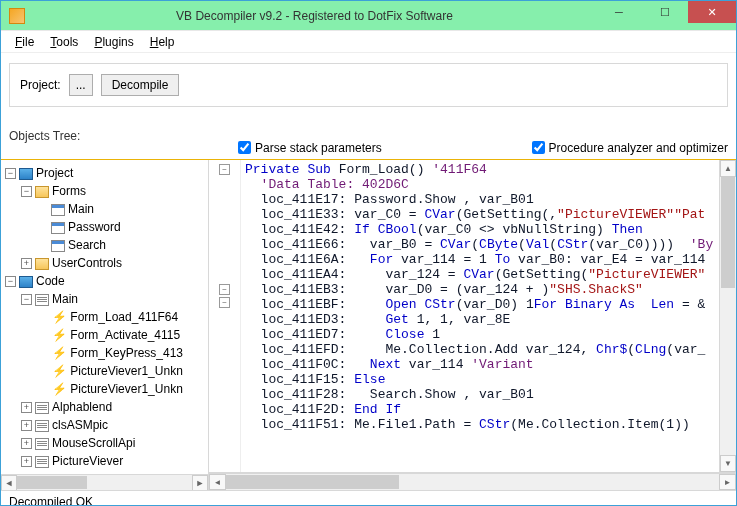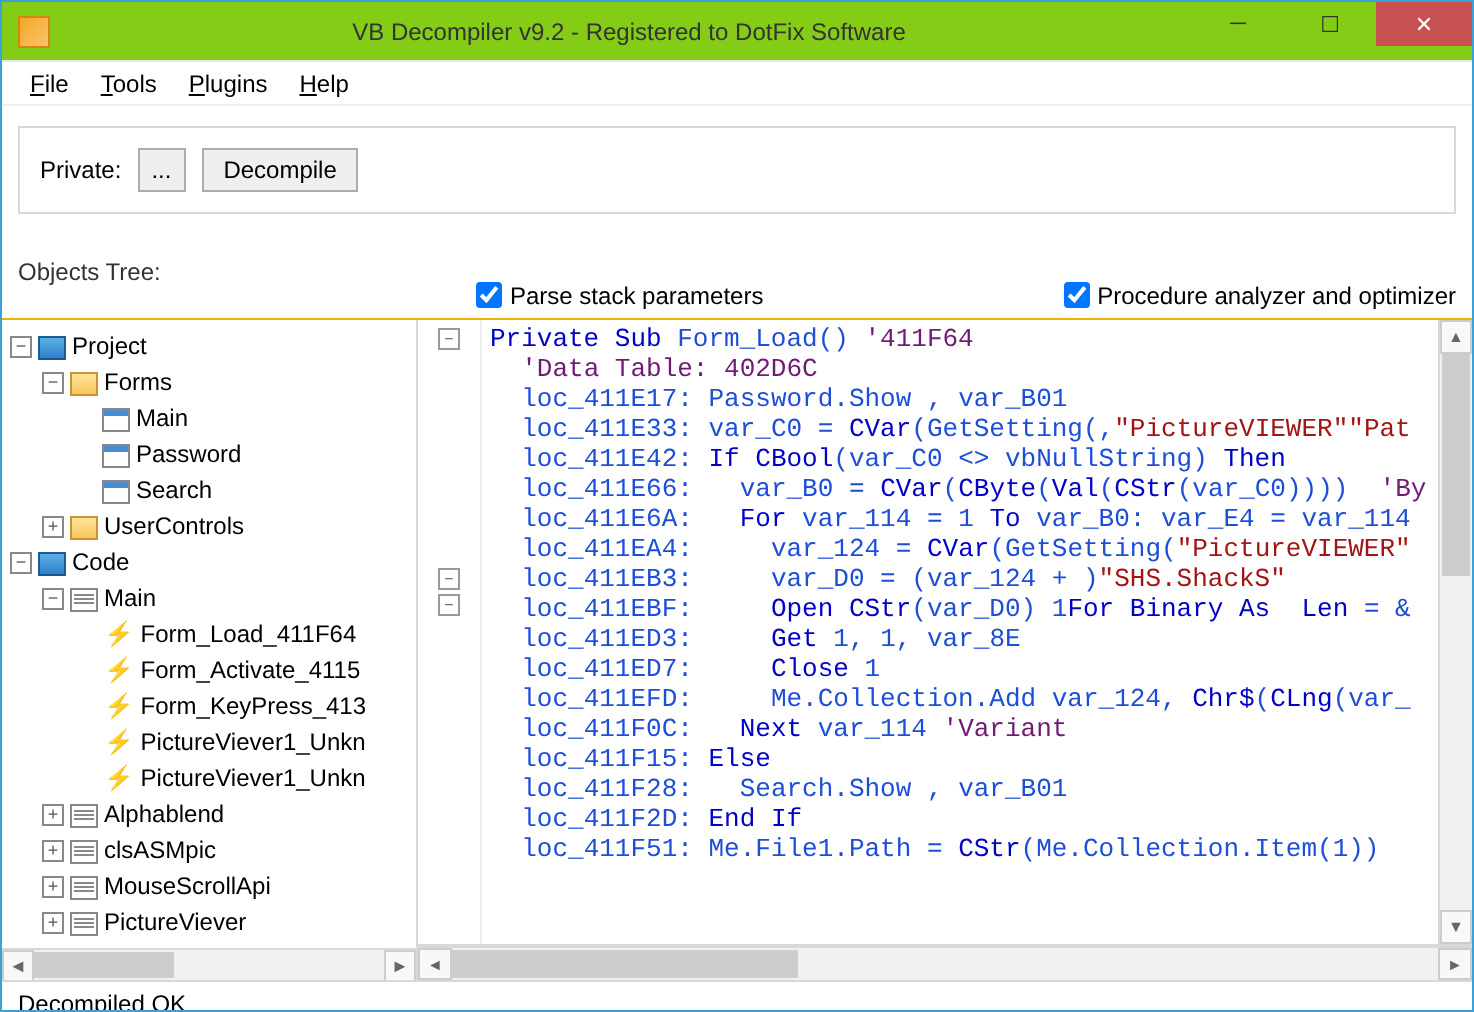--- a/index.html
+++ b/index.html
@@ -1,17 +1,17 @@
 <!DOCTYPE html>
 <html><head>
 <meta charset="utf-8">
 <style>
 * { box-sizing: border-box; margin: 0; padding: 0; }
 body { font-family: "Segoe UI", Tahoma, sans-serif; font-size: 12px; background: #fff; width: 737px; height: 506px; overflow: hidden; border: 1px solid #3ca1d8; }
-.titlebar { height: 30px; background: #84cc16; display: flex; align-items: center; border-bottom: 1px solid #e8e8e8; }
+.titlebar { height: 30px; background: #86efac; display: flex; align-items: center; border-bottom: 1px solid #e8e8e8; }
 .titlebar-icon { width: 16px; height: 16px; margin: 0 8px; background: linear-gradient(135deg,#f5a623,#f8c471); border: 1px solid #d4870f; }
 .titlebar-text { flex: 1; text-align: center; font-size: 12px; color: #333; }
 .win-controls { display: flex; height: 100%; }
 .win-btn { width: 46px; height: 22px; display: flex; align-items: center; justify-content: center; font-family: sans-serif; font-size: 11px; color: #333; }
 .win-btn.close { background: #c75050; color: #fff; width: 48px; }
 .menubar { height: 22px; display: flex; align-items: center; padding: 0 6px; gap: 0; border-bottom: 1px solid #eee; }
 .menu-item { padding: 2px 8px; cursor: default; }
 .menu-item u { text-decoration: underline; }
 .panel { margin: 10px 8px 6px 8px; border: 1px solid #d8d8d8; padding: 10px 10px; display: flex; align-items: center; gap: 8px; }
 .panel label { font-size: 12px; }
@@ -42,21 +42,21 @@
 .ico-code { background:#fff; border:1px solid #888; position:relative; }
 .ico-code::before { content:""; position:absolute; top:2px;left:1px;right:1px;height:1px;background:#888;box-shadow:0 2px 0 #888,0 4px 0 #888; }
 .ico-bolt { color:#f5c518; font-size:12px; padding-left:1px; }
 .gutter { width: 32px; background: #fff; border-right: 1px solid #eee; padding-top: 2px; }
 .gutter .fold { width:11px; height:11px; border:1px solid #999; margin: 2px auto 2px auto; font-size:8px; line-height:9px; text-align:center; color:#666; }
 .code { flex: 1; overflow: auto; font-family: "Courier New", monospace; font-size: 13px; line-height: 15px; padding: 2px 0 2px 4px; white-space: pre; position:relative; background:#fff; }
 .code-wrap { display:flex; flex:1; overflow:hidden; border-bottom: 1px solid #d8d8d8;}
 .kw { color: #0000c8; }
 .cm { color: #701a75; }
 .st { color: #a31515; }
-.codeplain { color:#1d4ed8; }
+.codeplain { color:#0f172a; }
 .code-scroll-v { width:17px; background:#f0f0f0; border-left:1px solid #d8d8d8; position:relative; display:flex; flex-direction:column;}
 .code-scroll-v .arrow { height:17px; border:1px solid #ccc; background:#f8f8f8; display:flex;align-items:center;justify-content:center;font-size:8px;color:#666; }
 .code-scroll-v .track { flex:1; position:relative; }
 .code-scroll-v .thumb { position:absolute; top:0; left:1px; right:1px; height:40%; background:#cdcdcd; }
 .code-scroll-h { height:17px; background:#f0f0f0; border-top:1px solid #d8d8d8; display:flex; }
 .code-scroll-h .arrow { width:17px; border:1px solid #ccc; background:#f8f8f8; display:flex;align-items:center;justify-content:center;font-size:8px;color:#666;}
 .code-scroll-h .track { flex:1; position:relative; }
 .code-scroll-h .thumb { position:absolute; left:0; top:1px; bottom:1px; width:35%; background:#cdcdcd; }
 .status { height: 22px; border-top: 1px solid #d8d8d8; padding: 2px 8px; font-size: 12px; display:flex; align-items:center; }
 .code-area { display:flex; flex-direction:column; flex:1; overflow:hidden; }
@@ -75,21 +75,21 @@
 </div>
 
 <div class="menubar">
   <div class="menu-item"><u>F</u>ile</div>
   <div class="menu-item"><u>T</u>ools</div>
   <div class="menu-item"><u>P</u>lugins</div>
   <div class="menu-item"><u>H</u>elp</div>
 </div>
 
 <div class="panel">
-  <label>Private:</label>
+  <label>Project:</label>
   <button class="btn small">...</button>
   <button class="btn">Decompile</button>
 </div>
 
 <div class="header-row">
   <span class="lbl" style="width:192px">Objects Tree:</span>
   <label class="chk">
       <input type="checkbox" checked="" style="">
       <span>Parse stack parameters</span>
     </label>

